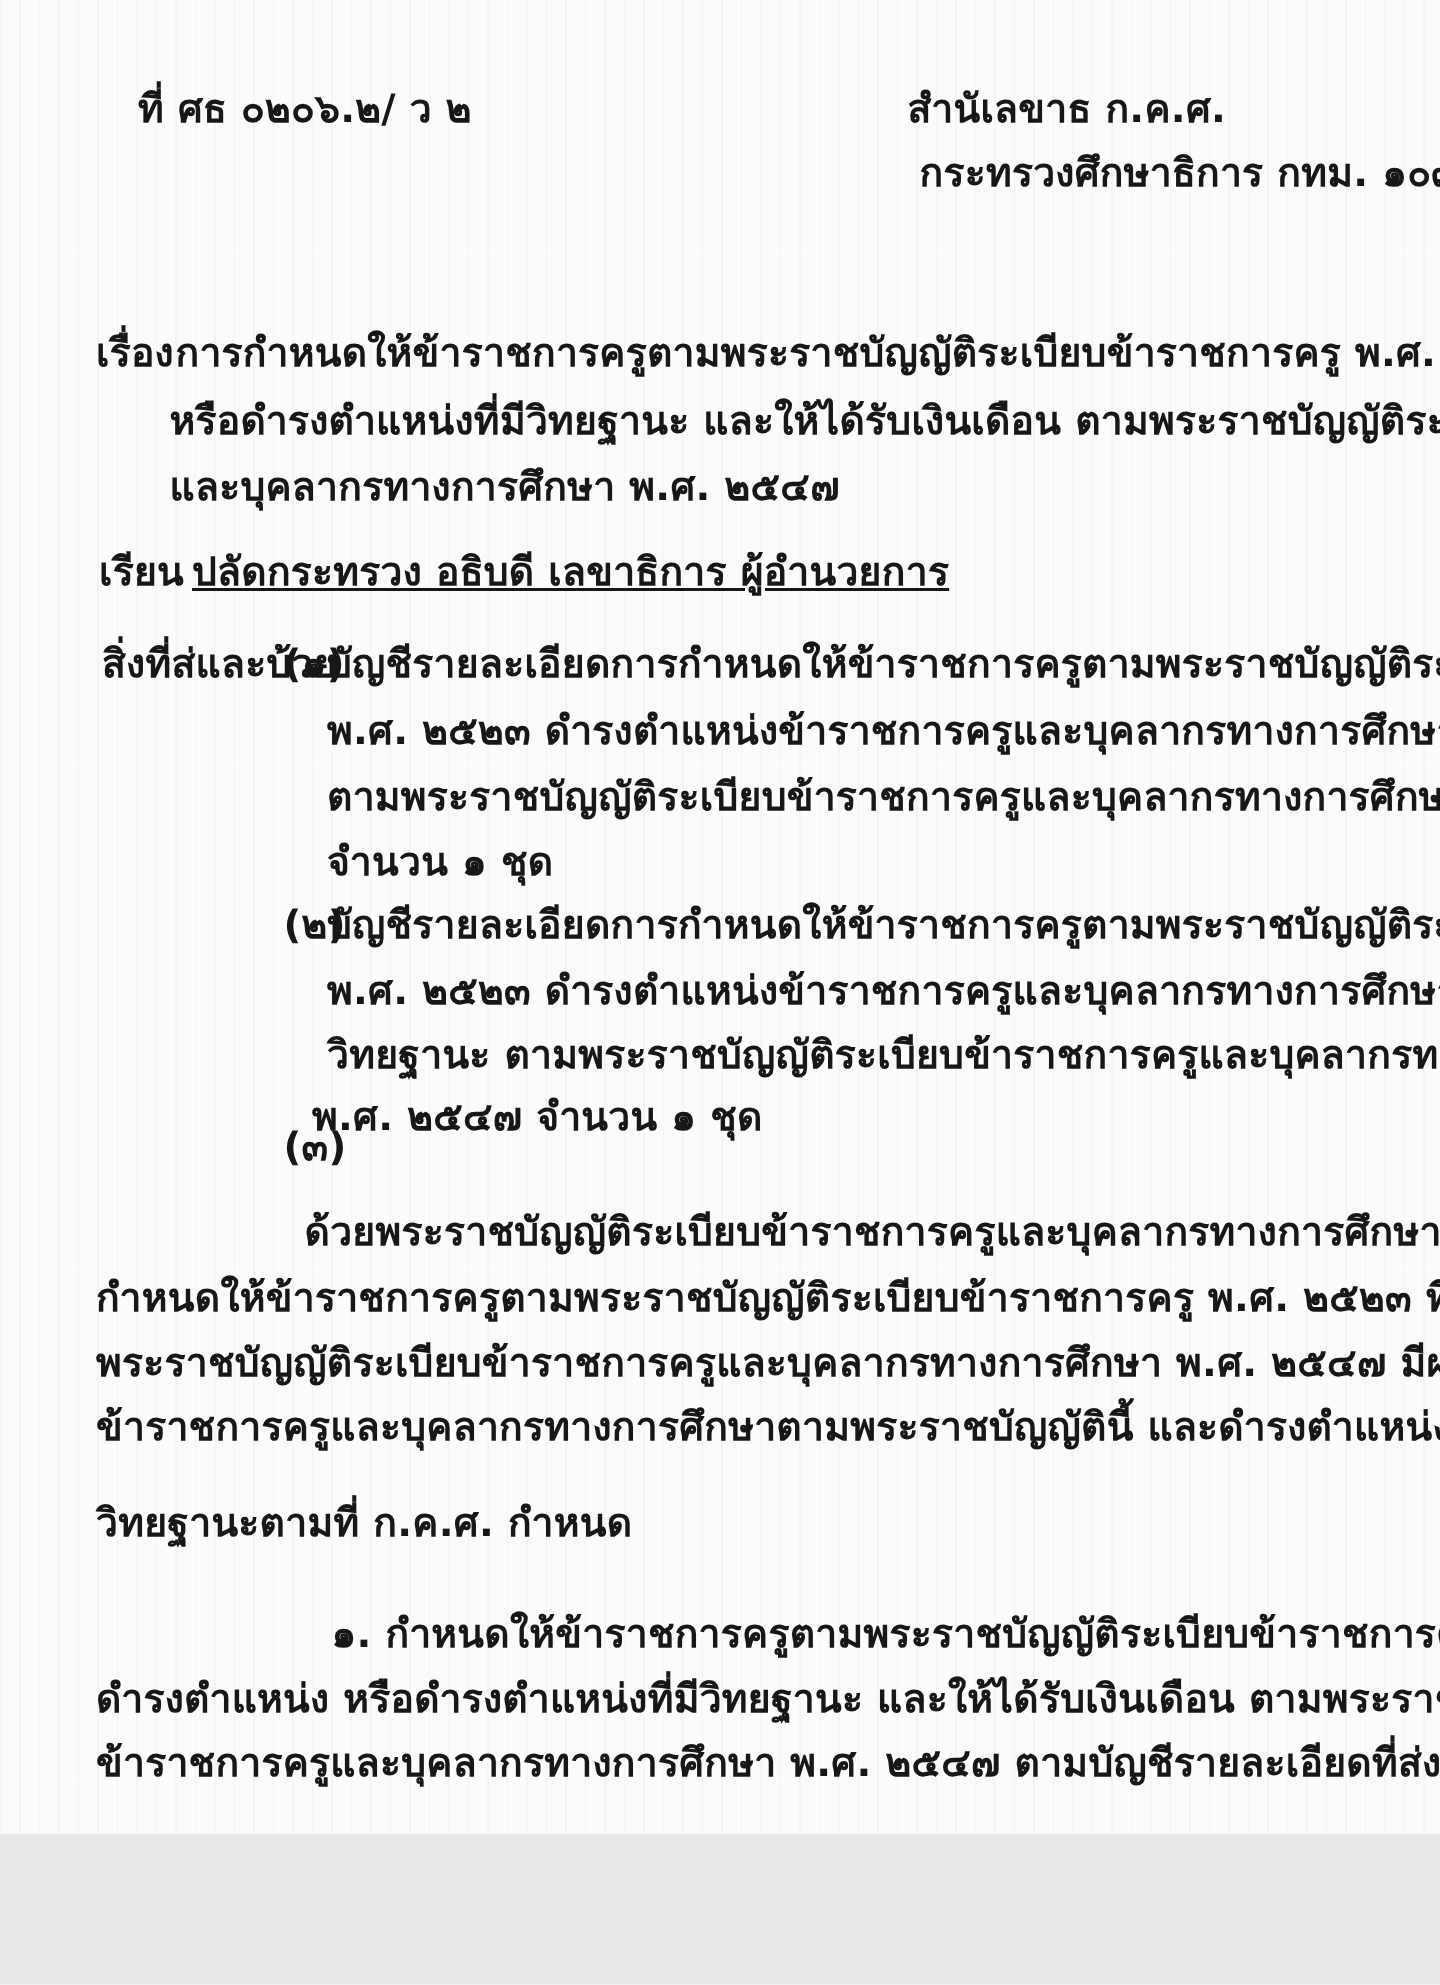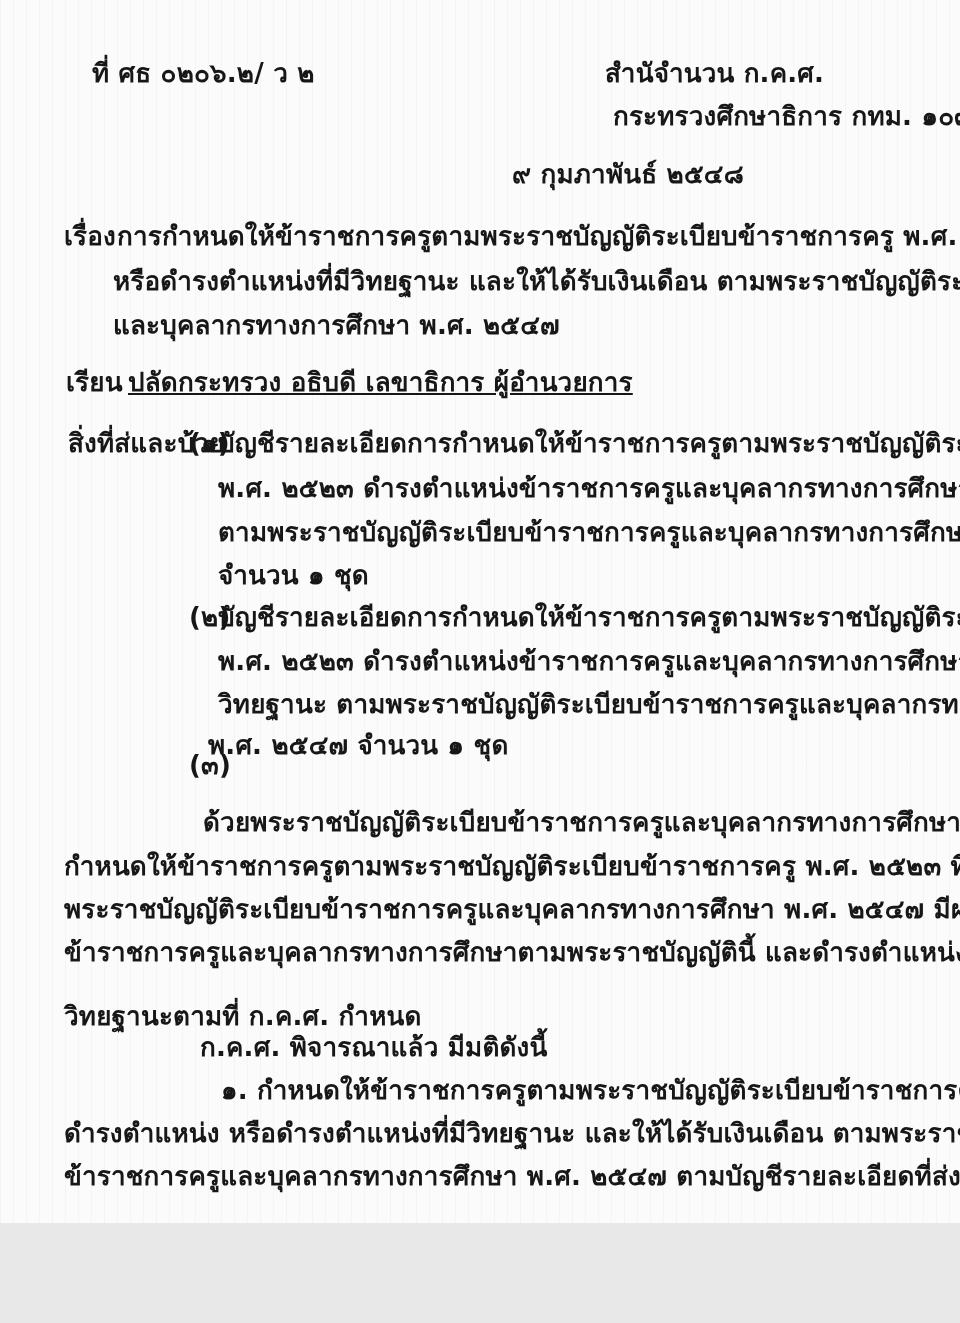--- a/index.html
+++ b/index.html
@@ -37,23 +37,22 @@
   .footer-note {
     letter-spacing: 0.5px;
   }
 </style>
 </head>
 <body>
 
 <div class="page">
 
   <div class="ln" style="left:92px;  top:57px;">ที่ ศธ ๐๒๐๖.๒/ ว ๒</div>
-  <div class="ln" style="left:605px; top:57px;">สำนัจำนวน ก.ค.ศ.</div>
+  <div class="ln" style="left:605px; top:57px;">สำนัเลขาธ ก.ค.ศ.</div>
   <div class="ln" style="left:613px; top:100px;">กระทรวงศึกษาธิการ กทม. ๑๐๓๐๐</div>
-  <div class="ln" style="left:512px; top:158px;">๙ กุมภาพันธ์ ๒๕๔๘</div>
 
   <div class="ln" style="left:64px;  top:220px;">เรื่อง</div>
   <div class="ln" style="left:117px; top:220px;">การกำหนดให้ข้าราชการครูตามพระราชบัญญัติระเบียบข้าราชการครู พ.ศ. ๒๕๒๓ ดำรงตำแหน่ง</div>
   <div class="ln" style="left:113px; top:265px;">หรือดำรงตำแหน่งที่มีวิทยฐานะ และให้ได้รับเงินเดือน ตามพระราชบัญญัติระเบียบข้าราชการครู</div>
   <div class="ln" style="left:113px; top:309px;">และบุคลากรทางการศึกษา พ.ศ. ๒๕๔๗</div>
 
   <div class="ln" style="left:66px;  top:366px;">เรียน</div>
   <div class="ln" style="left:128px; top:366px;text-decoration:underline;">ปลัดกระทรวง อธิบดี เลขาธิการ ผู้อำนวยการ</div>
 
   <div class="ln" style="left:68px;  top:427px;">สิ่งที่ส่และบ้วย</div>
@@ -71,20 +70,19 @@
   <div class="ln" style="left:208px; top:729px;">พ.ศ. ๒๕๔๗ จำนวน ๑ ชุด</div>
 
   <div class="ln" style="left:189px; top:749px;">(๓)</div>
 
   <div class="ln" style="left:203px; top:806px;">ด้วยพระราชบัญญัติระเบียบข้าราชการครูและบุคลากรทางการศึกษา พ.ศ. ๒๕๔๗ มาตรา ๑๓๐</div>
   <div class="ln" style="left:64px;  top:850px;">กำหนดให้ข้าราชการครูตามพระราชบัญญัติระเบียบข้าราชการครู พ.ศ. ๒๕๒๓ ที่ดำรงตำแหน่งอยู่ในวันที่</div>
   <div class="ln" style="left:64px;  top:893px;">พระราชบัญญัติระเบียบข้าราชการครูและบุคลากรทางการศึกษา พ.ศ. ๒๕๔๗ มีผลใช้บังคับ ให้ถือว่าเป็น</div>
   <div class="ln" style="left:64px;  top:936px;">ข้าราชการครูและบุคลากรทางการศึกษาตามพระราชบัญญัตินี้  และดำรงตำแหน่งหรือดำรงตำแหน่งที่มี</div>
   <div class="ln" style="left:64px;  top:1000px;">วิทยฐานะตามที่ ก.ค.ศ. กำหนด</div>
 
-  <div class="ln" style="left:200px; top:1031px;">ก.ค.ศ. พิจารณาแล้ว มีมติดังนี้</div>
   <div class="ln" style="left:221px; top:1074px;">๑. กำหนดให้ข้าราชการครูตามพระราชบัญญัติระเบียบข้าราชการครู พ.ศ. ๒๕๒๓</div>
   <div class="ln" style="left:64px;  top:1117px;">ดำรงตำแหน่ง หรือดำรงตำแหน่งที่มีวิทยฐานะ และให้ได้รับเงินเดือน ตามพระราชบัญญัติระเบียบ</div>
   <div class="ln" style="left:64px;  top:1160px;">ข้าราชการครูและบุคลากรทางการศึกษา พ.ศ. ๒๕๔๗ ตามบัญชีรายละเอียดที่ส่งมาด้วย (๑) และ (๒)</div>
 
   <div class="ln footer-note" style="left:757px; top:1232px;">/๒. ให้ผู้มีอำนาจ...</div>
 
 </div>
 
 </body></html>

